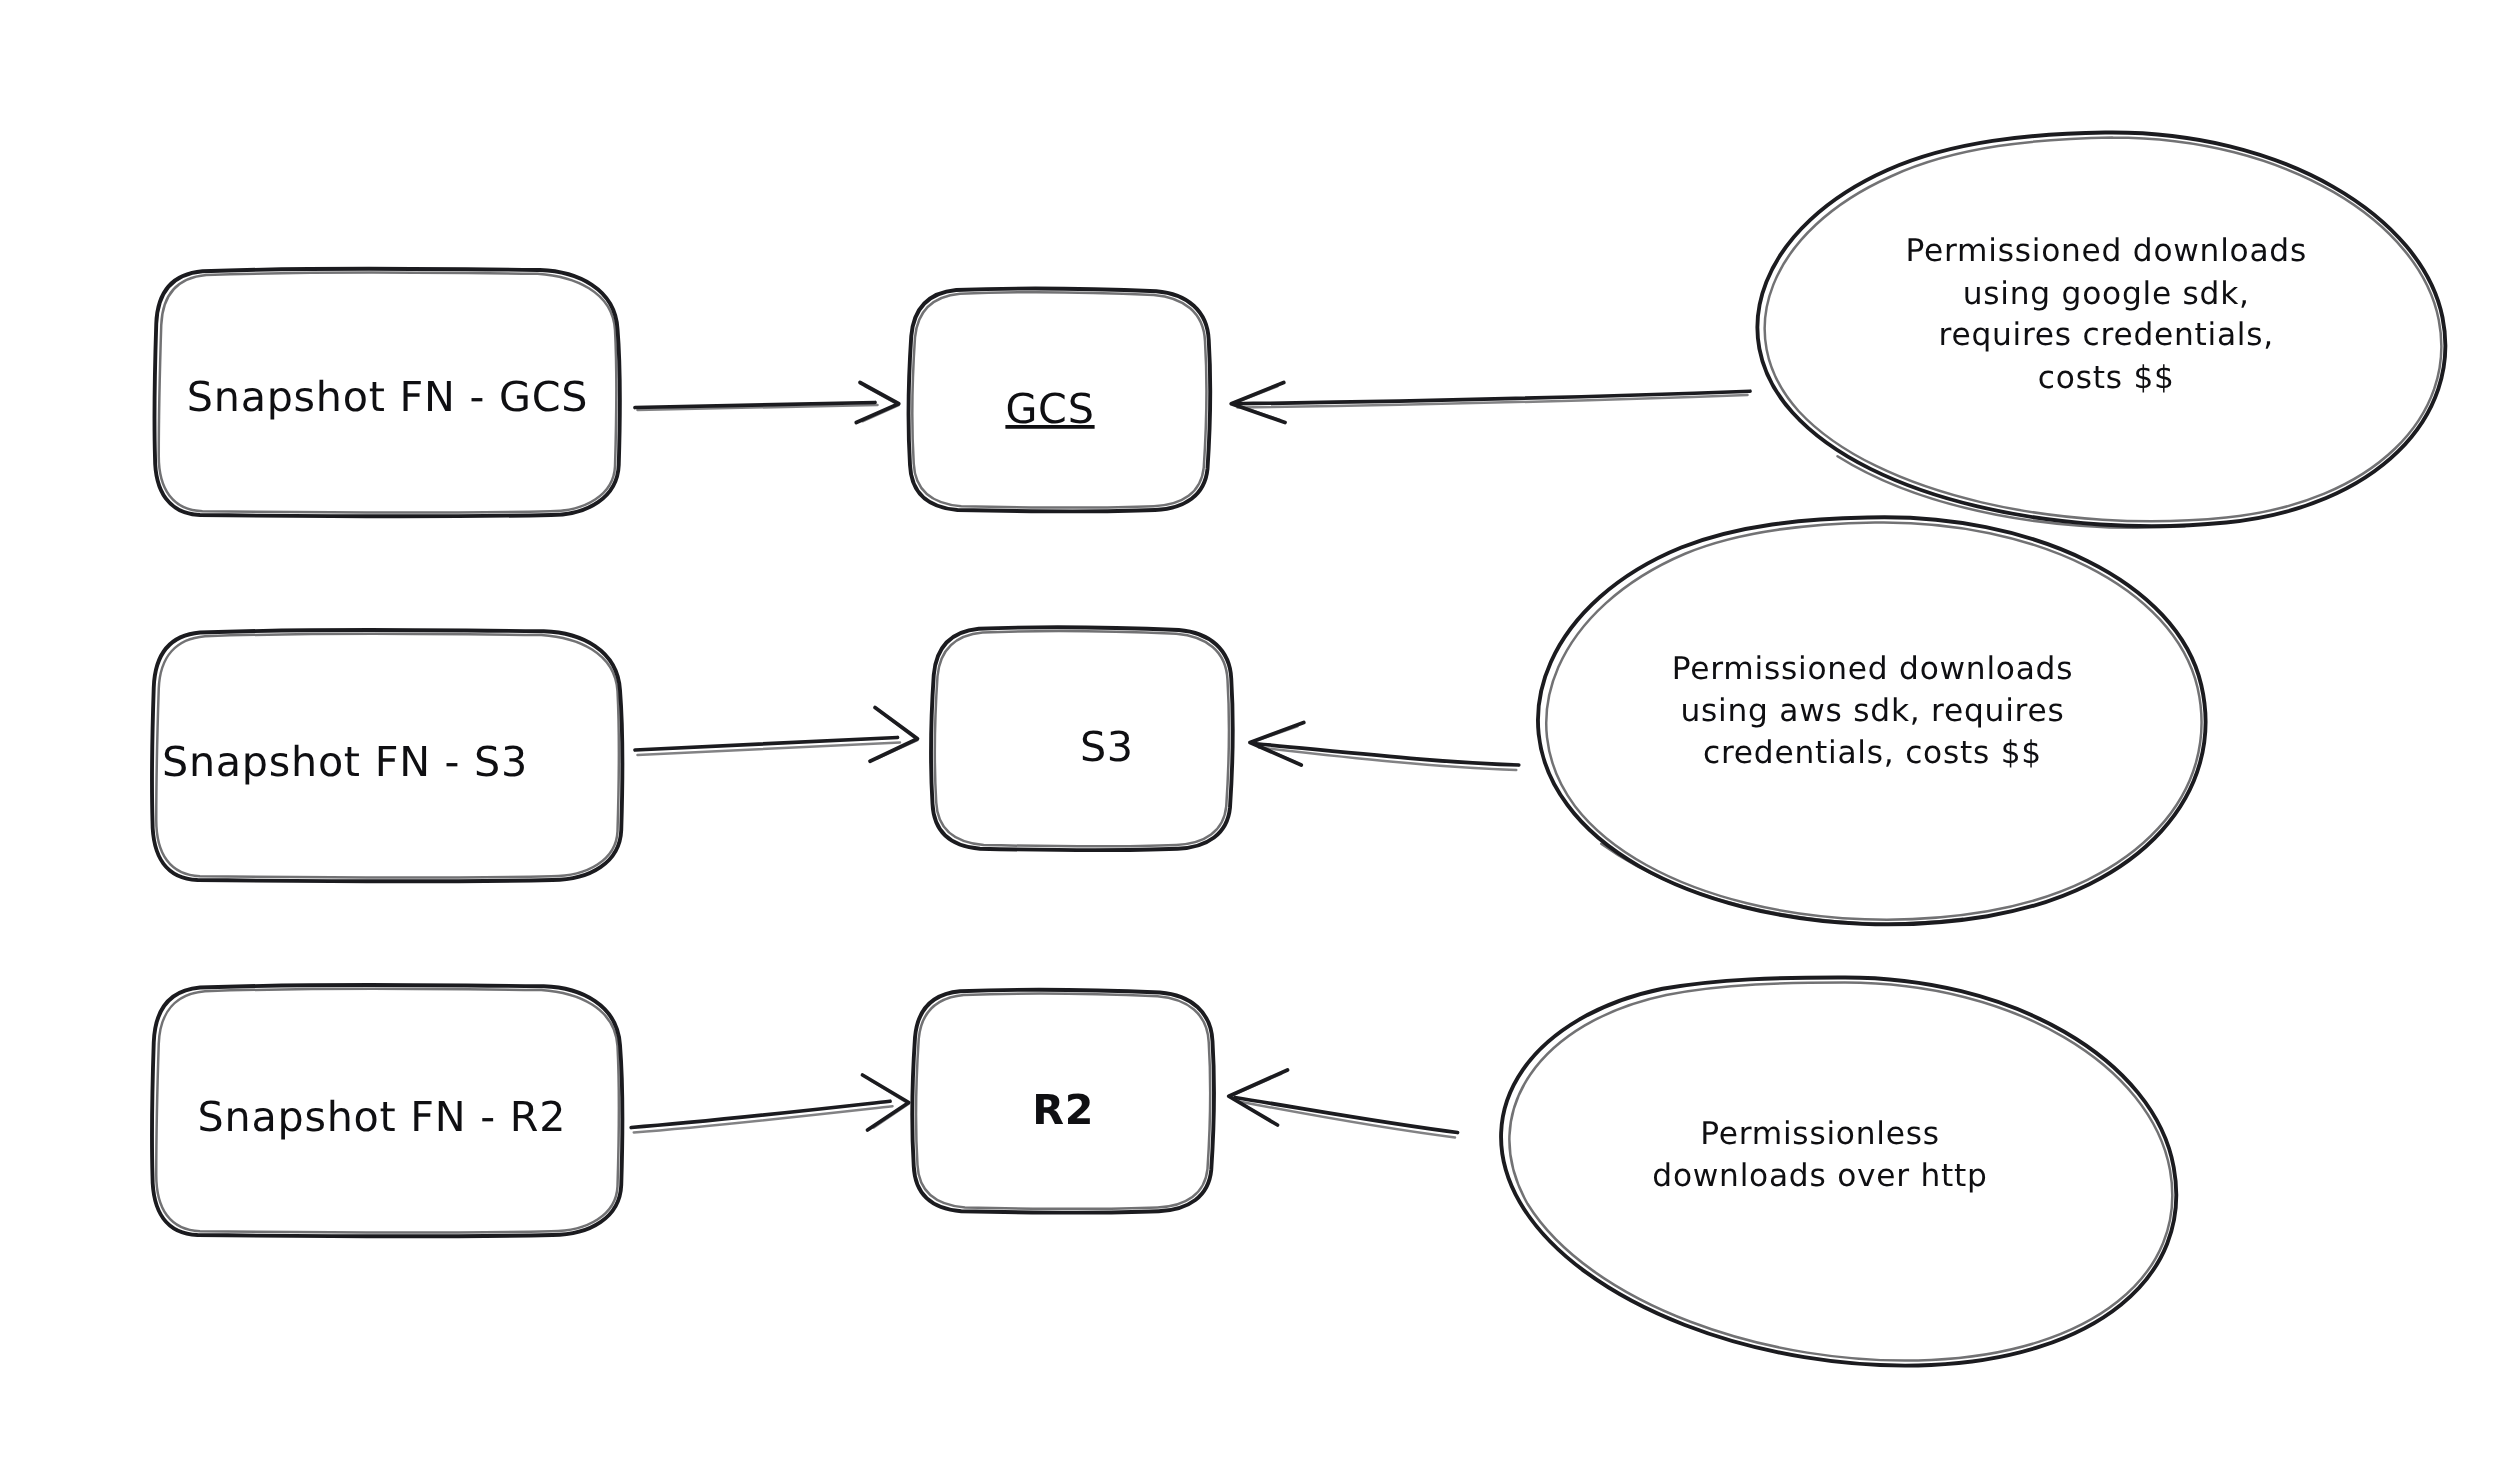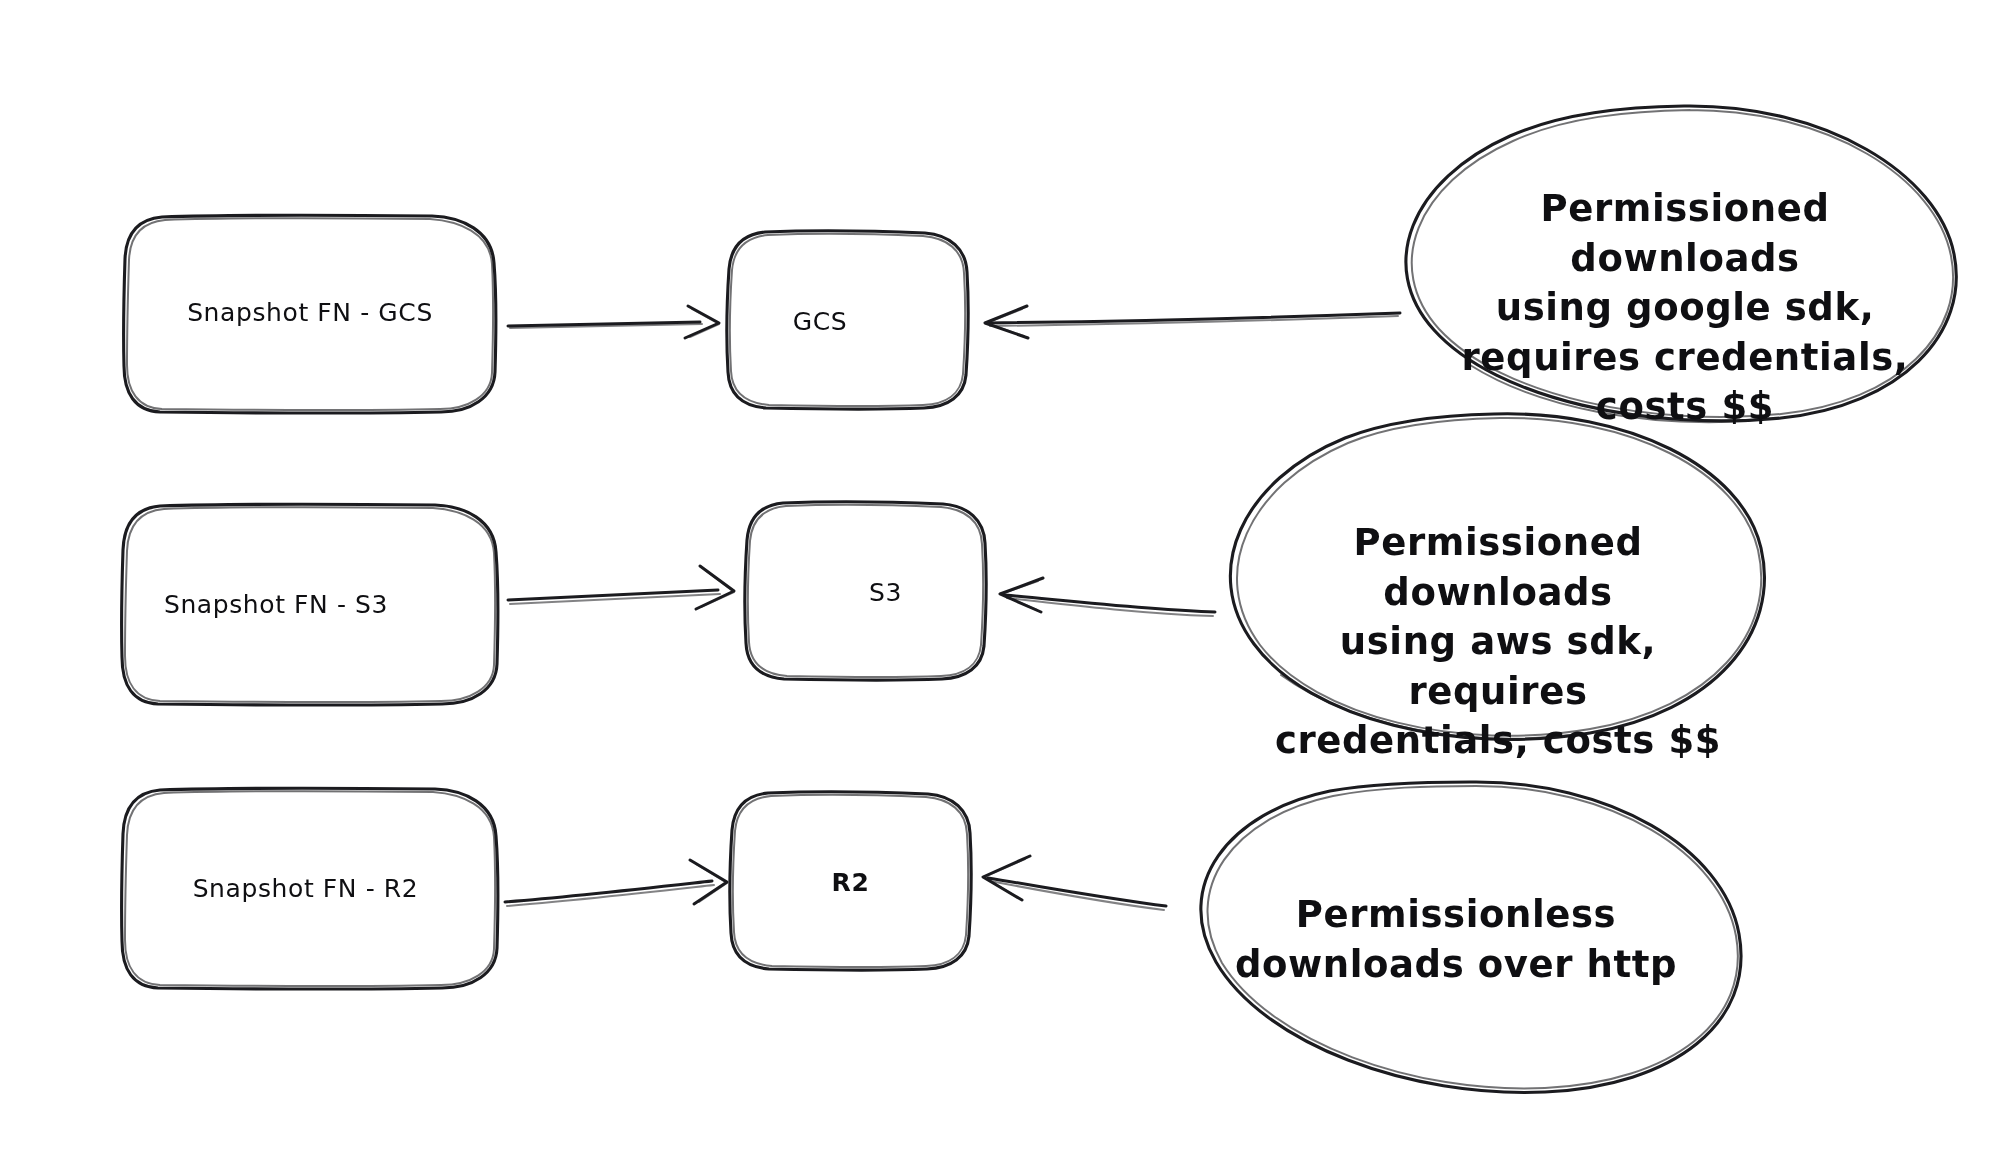--- a/index.html
+++ b/index.html
@@ -38,26 +38,26 @@
     position: absolute;
     color: #0f0f12;
     font-family: "DejaVu Sans", sans-serif;
     text-align: center;
     letter-spacing: 0.6px;
     white-space: pre-line;
     line-height: 1.34;
     user-select: none;
   }
   .lbl-node {
-    font-size: 25px;
+    font-size: 33px;
     font-weight: 400;
   }
   .lbl-note {
-    font-size: 37px;
-    font-weight: 700;
+    font-size: 25px;
+    font-weight: 400;
   }
   .node-box-hit, .note-hit {
     position: absolute;
     background: transparent;
   }
 </style>
 </head>
 <body>
 
 <div id="canvas">
@@ -152,21 +152,21 @@
       <path class="stroke stroke-arrow" d="M1030 856 L 983 877 L 1022 900"></path>
       <path class="stroke stroke-arrow-ghost" d="M1025 859 L 984 877 L 1018 898"></path>
     </g>
 
   </svg>
 
   <div class="node-box-hit" style="left:124px;top:215px;width:372px;height:199px;"></div>
   <div class="lbl lbl-node" style="left:124px;top:296px;width:372px;">Snapshot FN - GCS</div>
 
   <div class="node-box-hit" style="left:727px;top:231px;width:241px;height:178px;"></div>
-  <div class="lbl lbl-node" style="left:707px;top:305px;width:226px;">GCS</div>
+  <div class="lbl lbl-node" style="left:727px;top:305px;width:226px;text-decoration:underline;">GCS</div>
 
   <div class="node-box-hit" style="left:122px;top:504px;width:375px;height:201px;"></div>
   <div class="lbl lbl-node" style="left:122px;top:588px;width:308px;">Snapshot FN - S3</div>
 
   <div class="node-box-hit" style="left:745px;top:502px;width:241px;height:178px;"></div>
   <div class="lbl lbl-node" style="left:745px;top:576px;width:281px;">S3</div>
 
   <div class="node-box-hit" style="left:122px;top:788px;width:375px;height:201px;"></div>
   <div class="lbl lbl-node" style="left:122px;top:872px;width:367px;">Snapshot FN - R2</div>
 

